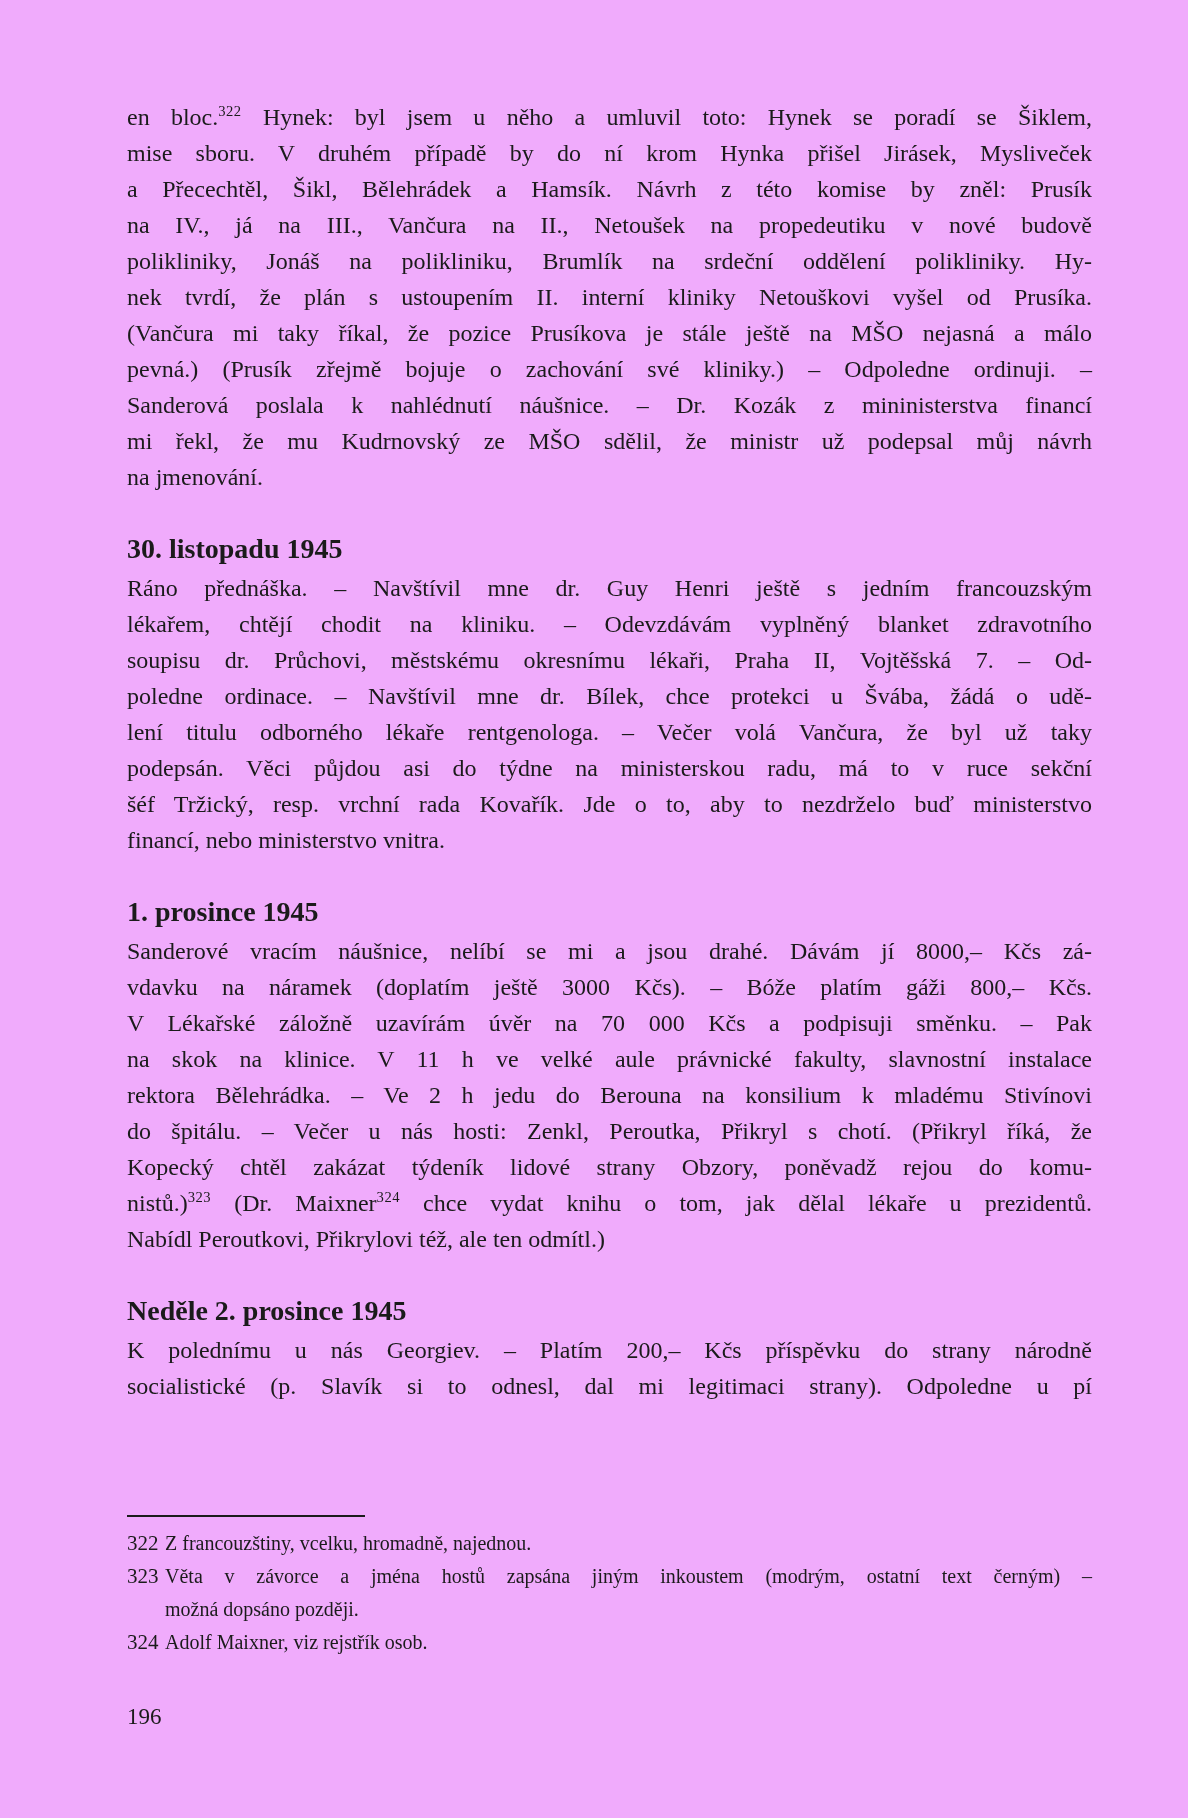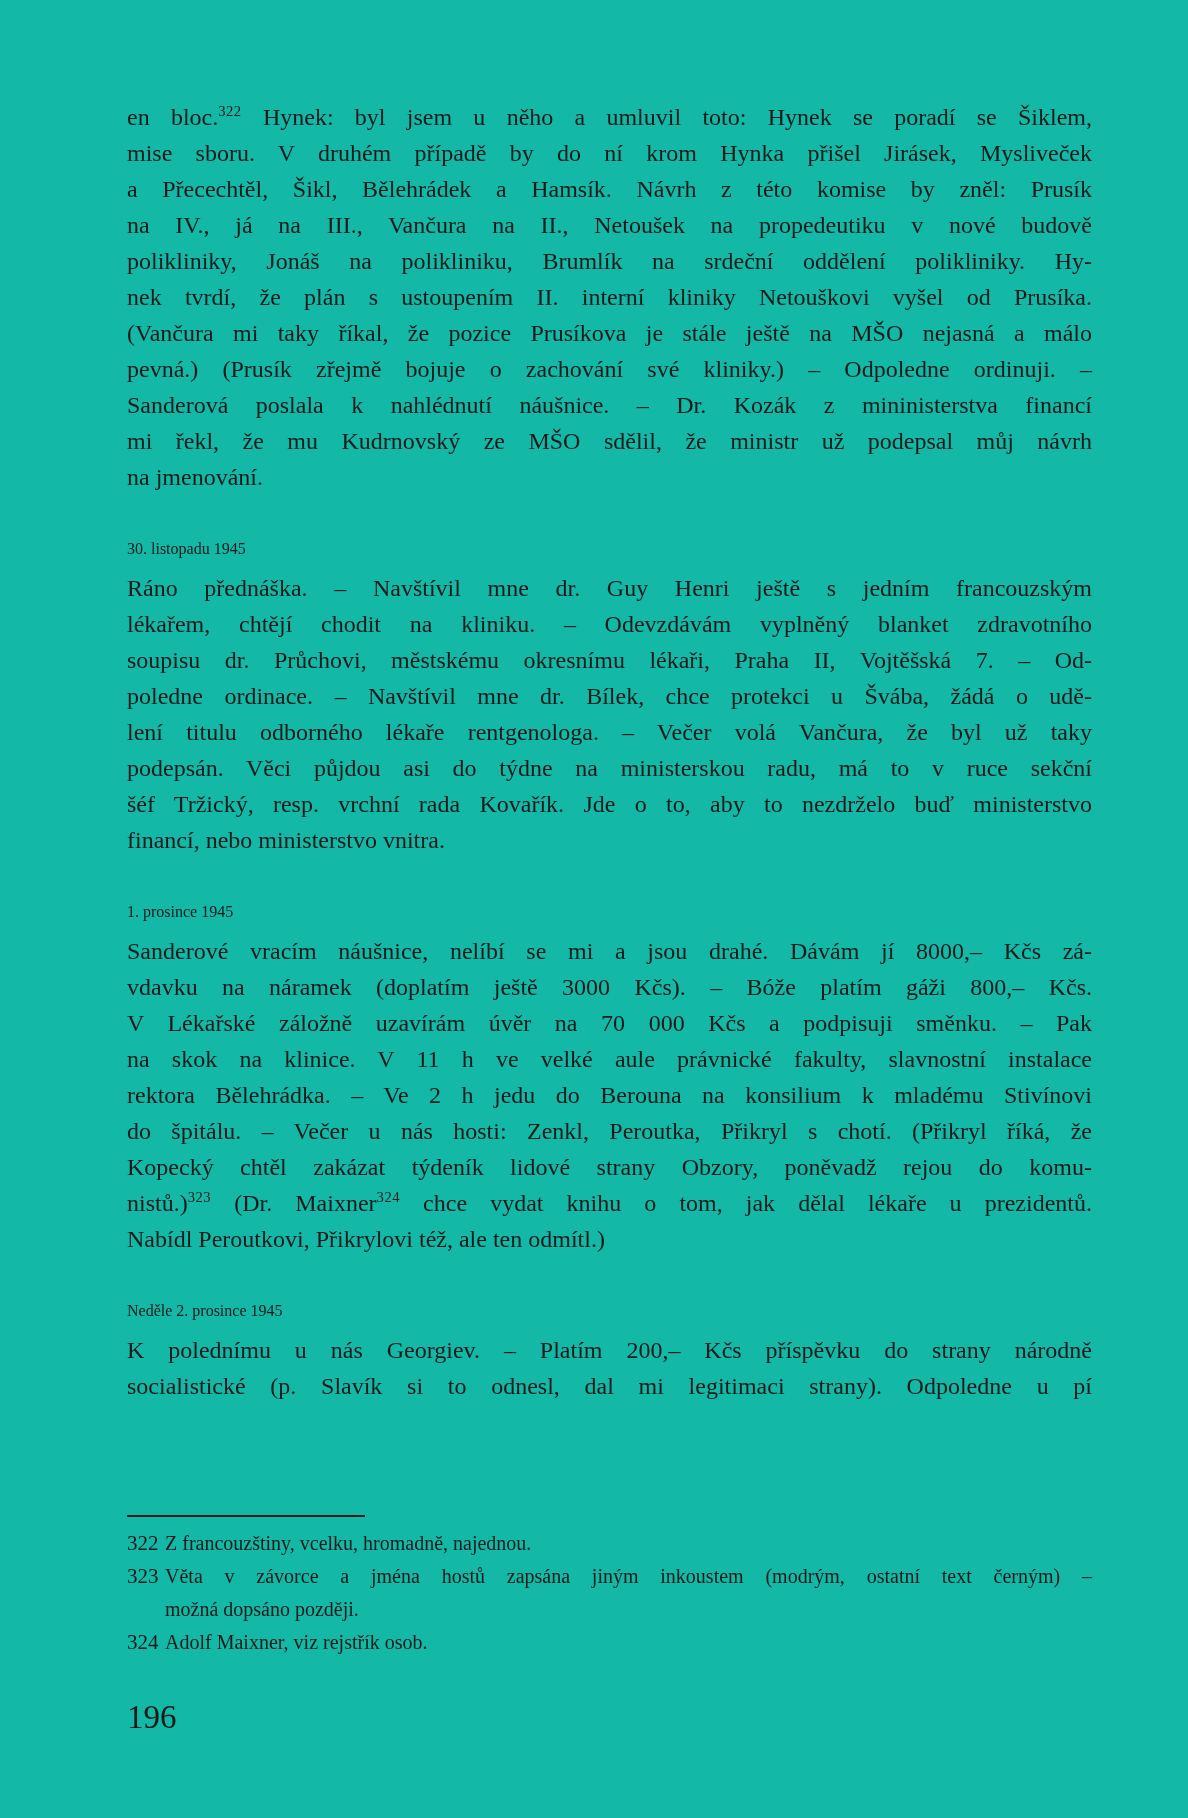--- a/index.html
+++ b/index.html
@@ -5,21 +5,21 @@
   html, body {
     margin: 0;
     padding: 0;
     background: #e8e8e8;
   }
   .page {
     position: relative;
     width: 1188px;
     height: 1818px;
     margin: 0 auto;
-    background: #14b8a6;
+    background: #f0abfc;
     color: #1b1b1b;
     font-family: "Liberation Serif", "DejaVu Serif", serif;
     overflow: hidden;
   }
   .flow {
     position: absolute;
     left: 127px;
     top: 99px;
     width: 965px;
   }
@@ -31,23 +31,23 @@
   }
   .line.just {
     text-align: justify;
     text-align-last: justify;
   }
   .line.left {
     text-align: center;
     text-align-last: left;
   }
   .heading {
-    font-size: 16px;
+    font-size: 28px;
     line-height: 36px;
-    font-weight: normal;
+    font-weight: bold;
     margin: 36px 0 3px 0;
   }
   sup.fnref {
     font-size: 61%;
     line-height: 0;
     vertical-align: super;
     letter-spacing: 0.5px;
   }
   .fn-separator {
     margin-top: 75px;
@@ -70,21 +70,21 @@
     position: absolute;
     left: 0;
     top: 0;
     font-size: 21px;
     line-height: 33px;
   }
   .page-number {
     position: absolute;
     left: 127px;
     top: 1700px;
-    font-size: 33px;
+    font-size: 23px;
     line-height: 34px;
   }
 </style>
 </head>
 <body>
 
 <div class="page">
   <div class="flow">
 
   <div class="paragraph">

